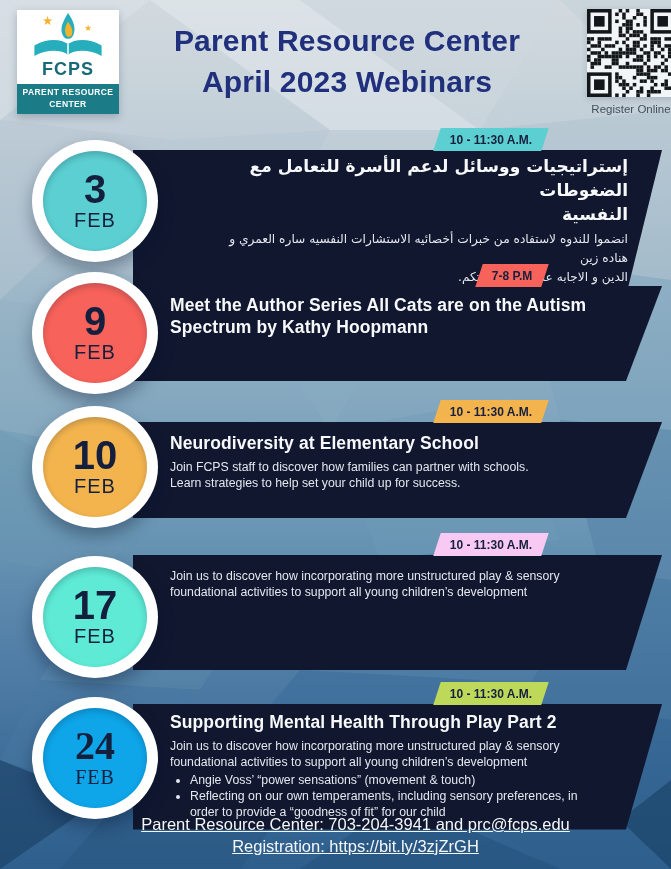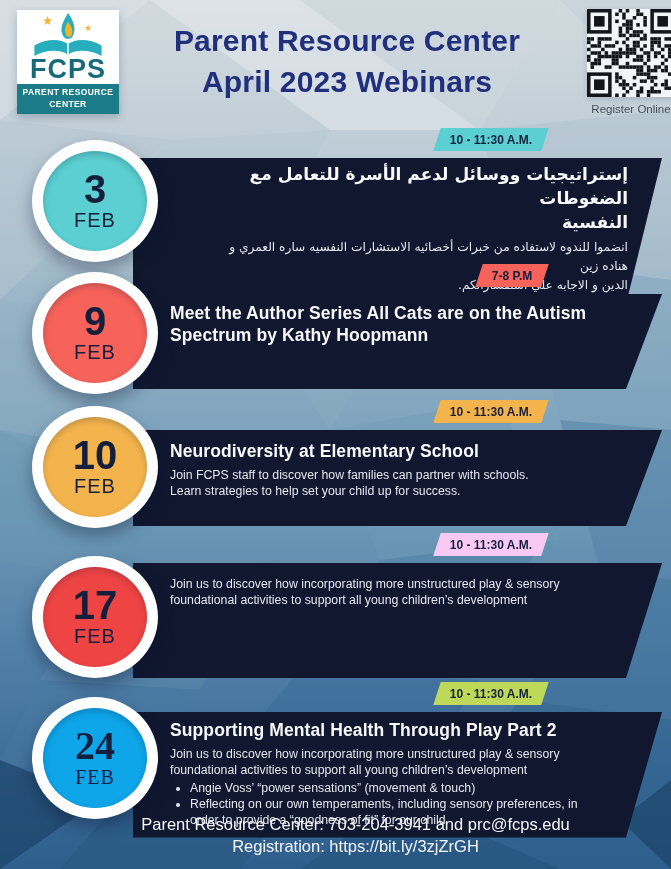--- a/index.html
+++ b/index.html
@@ -5,33 +5,33 @@
   html,body{margin:0;padding:0;background:#9fb4c4;}
   .page{position:relative;width:671px;height:869px;overflow:hidden;
         font-family:"Liberation Sans",sans-serif;}
   .bg{position:absolute;inset:0;z-index:0;}
 
   
   .header{position:absolute;top:0;left:0;right:0;height:130px;z-index:5;}
   .logo{position:absolute;left:17px;top:10px;width:102px;height:104px;background:#ffffff;
         box-shadow:0 3px 8px rgba(20,40,70,.25);display:flex;flex-direction:column;}
   .logo-emblem{height:48px;flex:0 0 auto;}
-  .logo-acronym{text-align:center;font-weight:700;font-size:27px;letter-spacing:1px;
+  .logo-acronym{text-align:center;font-weight:700;font-size:18px;letter-spacing:1px;
         color:#176a77;line-height:22px;}
   .logo-strip{margin-top:auto;background:#1b7c88;color:#fff;font-weight:700;font-size:8.5px;
         letter-spacing:.4px;text-align:center;line-height:1.35;padding:3px 2px 4px;}
   .title-block{position:absolute;left:138px;right:115px;top:20px;text-align:center;
         color:#20307c;font-weight:700;font-size:30px;line-height:41px;letter-spacing:.2px;}
   .qr-block{position:absolute;left:586px;top:9px;width:90px;text-align:center;}
   #qr{width:88px;height:88px;display:block;margin:0 auto;box-shadow:0 2px 6px rgba(20,40,70,.18);}
   .qr-caption{margin-top:6px;font-size:11.5px;color:#434f5d;}
 
   
   .event{position:absolute;left:0;right:0;z-index:2;}
-  .banner{position:relative;margin:8px 9px 0 133px;background:#10172f;color:#fff;
+  .banner{position:relative;margin:0 9px 0 133px;background:#10172f;color:#fff;
         clip-path:polygon(0 0,100% 0,calc(100% - 36px) 100%,0 100%);
         box-sizing:border-box;padding:9px 58px 9px 37px;
         filter:drop-shadow(0 5px 7px rgba(8,18,45,.38));}
   .banner h2{margin:0;font-size:17.5px;font-weight:600;line-height:1.24;white-space:pre-line;
         letter-spacing:.1px;color:#f7f8fa;}
   .banner p{margin:5px 0 0;font-size:12.3px;line-height:1.3;color:#e3e7ee;white-space:pre-line;}
   .banner ul{margin:2px 0 0 6px;padding-left:14px;}
   .banner li{font-size:12.3px;line-height:1.3;color:#e3e7ee;white-space:pre-line;}
   .banner.rtl{direction:rtl;text-align:right;font-family:"DejaVu Sans",sans-serif;
         padding:5px 34px 9px 70px;}
@@ -52,21 +52,21 @@
   .circle .mon{font-size:20px;font-weight:500;letter-spacing:1px;color:#141f3e;margin-top:1px;}
 
   .e1{top:150px}.e1 .banner{min-height:97px}.e1 .circle{top:-10px}
   .e2{top:286px}.e2 .banner{min-height:95px}.e2 .circle{top:-14px}
   .e3{top:422px}.e3 .banner{min-height:96px;padding-top:11px}.e3 .circle{top:-16px}
   .e4{top:555px}.e4 .banner{min-height:115px}.e4 .circle{top:1px}
   .e5{top:704px}.e5 .banner{min-height:107px;padding-top:8px}.e5 .circle{top:-7px}
 
   
   .footer{position:absolute;top:814px;left:40px;right:0;z-index:5;text-align:center;
-        color:#f4f7fa;font-size:16.5px;line-height:21.5px;}
+        color:#f4f7fa;font-size:16.5px;line-height:21.5px;text-decoration:underline;}
 </style>
 </head>
 <body>
 
 <div class="page">
 
   <svg class="bg" width="671" height="869" viewBox="0 0 671 869" preserveAspectRatio="none">
     <defs>
       <linearGradient id="base" x1="0" y1="0" x2="0" y2="1">
         <stop offset="0" stop-color="#d2dade"></stop>
@@ -393,21 +393,21 @@
 
   <section class="event e4">
     <div class="pill" style="background-color: rgb(248, 201, 242);">
       <span>10 - 11:30 A.M.</span>
     </div>
     <div class="banner">
       <p>Join us to discover how incorporating more unstructured play &amp; sensory
 foundational activities to support all young children’s development</p>
     </div>
     <div class="circle">
-      <div class="inner" style="background-color: #ef4444;">
+      <div class="inner" style="background-color: #5eead4;">
         <div class="day">17</div>
         <div class="mon">FEB</div>
       </div>
     </div>
   </section>
 
   <section class="event e5">
     <div class="pill" style="background-color: rgb(190, 217, 90);">
       <span>10 - 11:30 A.M.</span>
     </div>

